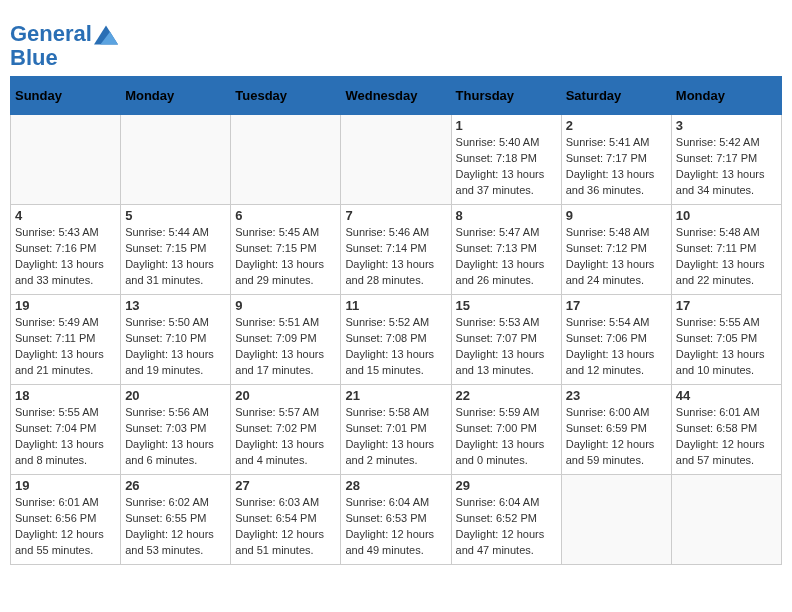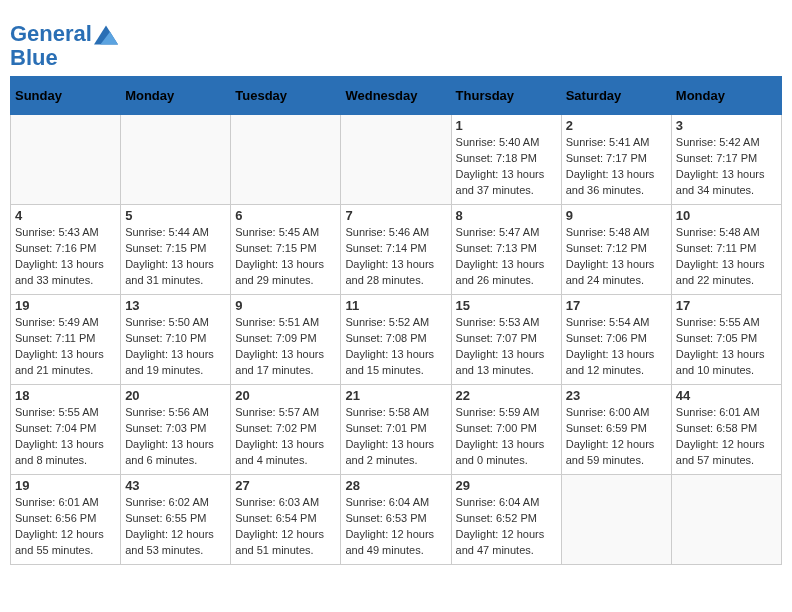--- a/index.html
+++ b/index.html
@@ -215,21 +215,21 @@
           <div class="day-num">44</div>
           <div class="day-info">Sunrise: 6:01 AM<br>Sunset: 6:58 PM<br>Daylight: 12 hours<br>and 57 minutes.</div>
         </td>
       </tr>
       <tr>
         <td>
           <div class="day-num">19</div>
           <div class="day-info">Sunrise: 6:01 AM<br>Sunset: 6:56 PM<br>Daylight: 12 hours<br>and 55 minutes.</div>
         </td>
         <td>
-          <div class="day-num">43</div>
+          <div class="day-num">26</div>
           <div class="day-info">Sunrise: 6:02 AM<br>Sunset: 6:55 PM<br>Daylight: 12 hours<br>and 53 minutes.</div>
         </td>
         <td>
           <div class="day-num">27</div>
           <div class="day-info">Sunrise: 6:03 AM<br>Sunset: 6:54 PM<br>Daylight: 12 hours<br>and 51 minutes.</div>
         </td>
         <td>
           <div class="day-num">28</div>
           <div class="day-info">Sunrise: 6:04 AM<br>Sunset: 6:53 PM<br>Daylight: 12 hours<br>and 49 minutes.</div>
         </td>

